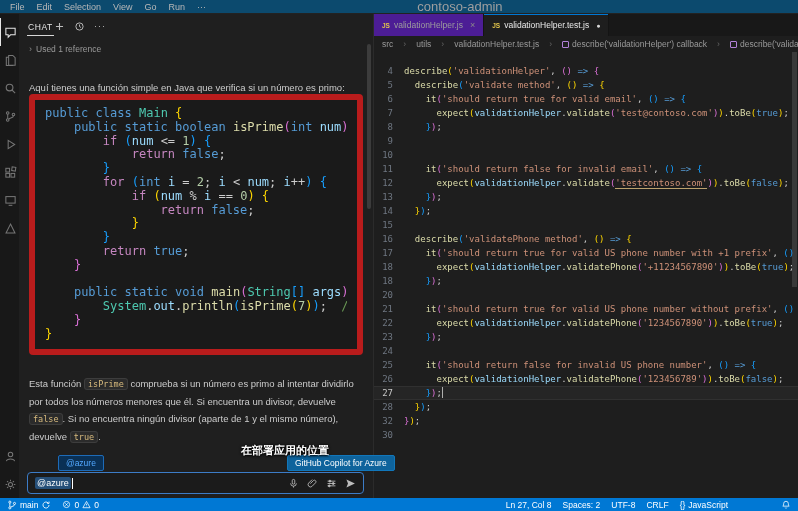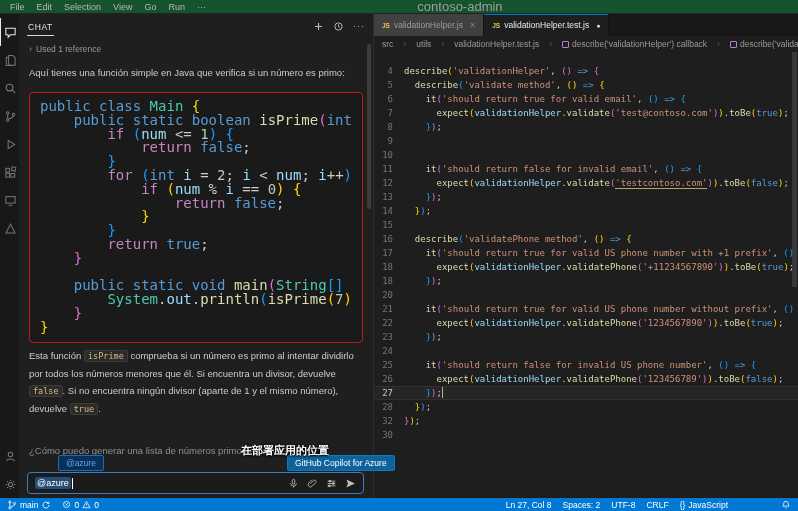--- a/index.html
+++ b/index.html
@@ -1,49 +1,49 @@
 <!DOCTYPE html>
 <html><head>
 <meta charset="utf-8">
 <style>
   *{margin:0;padding:0;box-sizing:border-box}
   html,body{background:#000}
   body{font-family:"Liberation Sans",sans-serif;-webkit-font-smoothing:antialiased}
   .window{position:relative;width:798px;height:511px;background:#1e1e1e;overflow:hidden;color:#ccc}
 
   
-  .titlebar{height:14px;background:#14532d;display:flex;align-items:center;font-size:9px;color:#b8b8b8;border-bottom:1px solid #222}
+  .titlebar{height:14px;background:#0c4a6e;display:flex;align-items:center;font-size:9px;color:#b8b8b8;border-bottom:1px solid #222}
   .menu-bar{display:flex;align-items:center;padding-left:4px}
   .menu-item{padding:0 6px;cursor:default;white-space:nowrap}
   .win-title{flex:1;text-align:center;color:#9f9f9f;font-size:13px;white-space:nowrap;overflow:hidden}
   .title-pad{width:90px}
 
   .main{display:flex;height:484px}
 
   
   .activitybar{width:19px;background:#181818;display:flex;flex-direction:column;align-items:stretch;padding-top:4px;flex-shrink:0}
   .ab-item{height:28px;display:flex;align-items:center;justify-content:center;color:#767676;border-left:1px solid transparent;cursor:pointer}
   .ab-item.active{color:#e7e7e7;border-left:1px solid #e7e7e7}
   .ab-spacer{flex:1}
   .ab-item svg{display:block}
 
   
   .sidepanel{width:355px;background:#1f1f1f;position:relative;border-right:1px solid #2b2b2b;flex-shrink:0;z-index:3}
-  .panel-header{height:24px;display:flex;align-items:center;justify-content:space-between;padding:0 8px}
+  .panel-header{height:24px;display:flex;align-items:center;justify-content:flex-start;padding:0 8px}
   .panel-title{font-size:8.5px;letter-spacing:.6px;color:#e7e7e7;border-bottom:1px solid #d7d7d7;padding:5px 1px 3px;cursor:pointer}
   .panel-actions{display:flex;gap:9px;align-items:center;color:#bdbdbd}
   .panel-actions .pa{cursor:pointer;display:flex;align-items:center}
   .more-dots{font-size:9px;letter-spacing:1px;line-height:6px}
   .chat-scroll{position:absolute;top:24px;left:0;right:0;bottom:28px;padding:0 10px;overflow:hidden}
   .ref-row{margin-top:6px;font-size:8.5px;color:#9a9a9a;display:flex;gap:4px;align-items:center;cursor:pointer}
   .ref-chev{color:#8a8a8a;font-size:9px}
-  .msg{margin-top:12px;font-size:9.5px;line-height:13px;color:#cccccc}
-  .codeblock{margin-top:13px;background:#1a1a1a;border:1px solid #b91c1c;border-radius:4px;padding:7px 10px;font-family:"DejaVu Sans Mono",monospace;font-size:14px;line-height:13.8px;white-space:pre;overflow:hidden}
+  .msg{margin-top:27px;font-size:9.5px;line-height:13px;color:#cccccc}
+  .codeblock{background:#1a1a1a;border:6px solid #b91c1c;border-radius:4px;padding:7px 10px;font-family:"DejaVu Sans Mono",monospace;font-size:12px;line-height:13.8px;white-space:pre;overflow:hidden}
   .codeblock .cl{height:13.8px}
-  .expl{line-height:17px;margin-top:4px}
+  .expl{line-height:17px;margin-top:20px}
   .code-chip{font-family:"DejaVu Sans Mono",monospace;font-size:8.5px;background:#2b2b2b;border:1px solid #3d3d3d;border-radius:3px;padding:0 3px;color:#d7ba7d}
   .followup{margin-top:27px;font-size:9.5px;color:#8f8f8f;white-space:nowrap;overflow:hidden;cursor:pointer}
 
   .caption{position:absolute;left:222px;top:429px;font-size:11px;font-weight:bold;color:#ffffff;
     text-shadow:0 0 3px #000,0 1px 2px #000;white-space:nowrap;z-index:9;font-family:sans-serif}
 
   .suggest-item{position:absolute;left:39px;top:441px;z-index:8;font-size:8.5px;color:#53a8ff;background:#0a3055;
     border:1px solid #1d6bb8;border-radius:2px;padding:2px 7px;cursor:pointer;white-space:nowrap}
   .suggest-detail{position:absolute;left:268px;top:441px;z-index:8;font-size:8.5px;color:#ffffff;background:#0e639c;
     border:1px solid #1177bb;border-radius:2px;padding:2px 7px;white-space:nowrap}
@@ -52,21 +52,21 @@
     border:1px solid #3c7cc7;border-radius:4px;display:flex;align-items:center;padding:0 7px;cursor:text}
   .mention{background:#264f78;color:#ffffff;font-size:9px;border-radius:2px;padding:1px 2px}
   .caret{display:inline-block;width:1px;height:11px;background:#fff;margin-left:1px}
   .input-icons{margin-left:auto;display:flex;gap:8px;align-items:center;color:#bdbdbd}
   .input-icons .ii{cursor:pointer;display:flex;align-items:center}
   .chat-scrollbar{position:absolute;right:2px;top:30px;width:4px;height:165px;background:rgba(121,121,121,.32);border-radius:2px;z-index:6;cursor:pointer}
 
   
   .editor{flex:1;display:flex;flex-direction:column;position:relative;background:#1e1e1e;min-width:0}
   .tabbar{height:22px;background:#181818;display:flex;align-items:stretch}
-  .tab{display:flex;align-items:center;gap:4px;padding:0 8px;font-size:8.5px;color:#9d9d9d;background:#404040;border-right:1px solid #141414;cursor:pointer;white-space:nowrap}
+  .tab{display:flex;align-items:center;gap:4px;padding:0 8px;font-size:8.5px;color:#9d9d9d;background:#4c1d95;border-right:1px solid #141414;cursor:pointer;white-space:nowrap}
   .tab.active{background:#1e1e1e;color:#e9e9e9;box-shadow:inset 0 1px 0 #0078d4}
   .js-icon{color:#e3c64b;font-size:6.5px;font-weight:bold}
   .tab-dot{color:#d8d8d8;font-size:7px;margin-left:3px}
   .tab-close{color:#8a8a8a;font-size:9px;margin-left:3px}
   .breadcrumbs{height:16px;display:flex;align-items:center;font-size:8.5px;color:#9a9a9a;padding:0 8px;gap:10px;white-space:nowrap;overflow:hidden}
   .crumb{display:flex;align-items:center;gap:3px;cursor:pointer}
   .crumb-sep{color:#666}
   .crumb-sym{width:7px;height:7px;border:1px solid #b180d7;border-radius:1px;display:inline-block;flex-shrink:0}
   .code{flex:1;position:relative;font-family:"DejaVu Sans Mono",monospace;font-size:9px;line-height:14px;padding-top:12px;overflow:hidden;cursor:text}
   .cl{display:flex;height:14px;white-space:pre}

